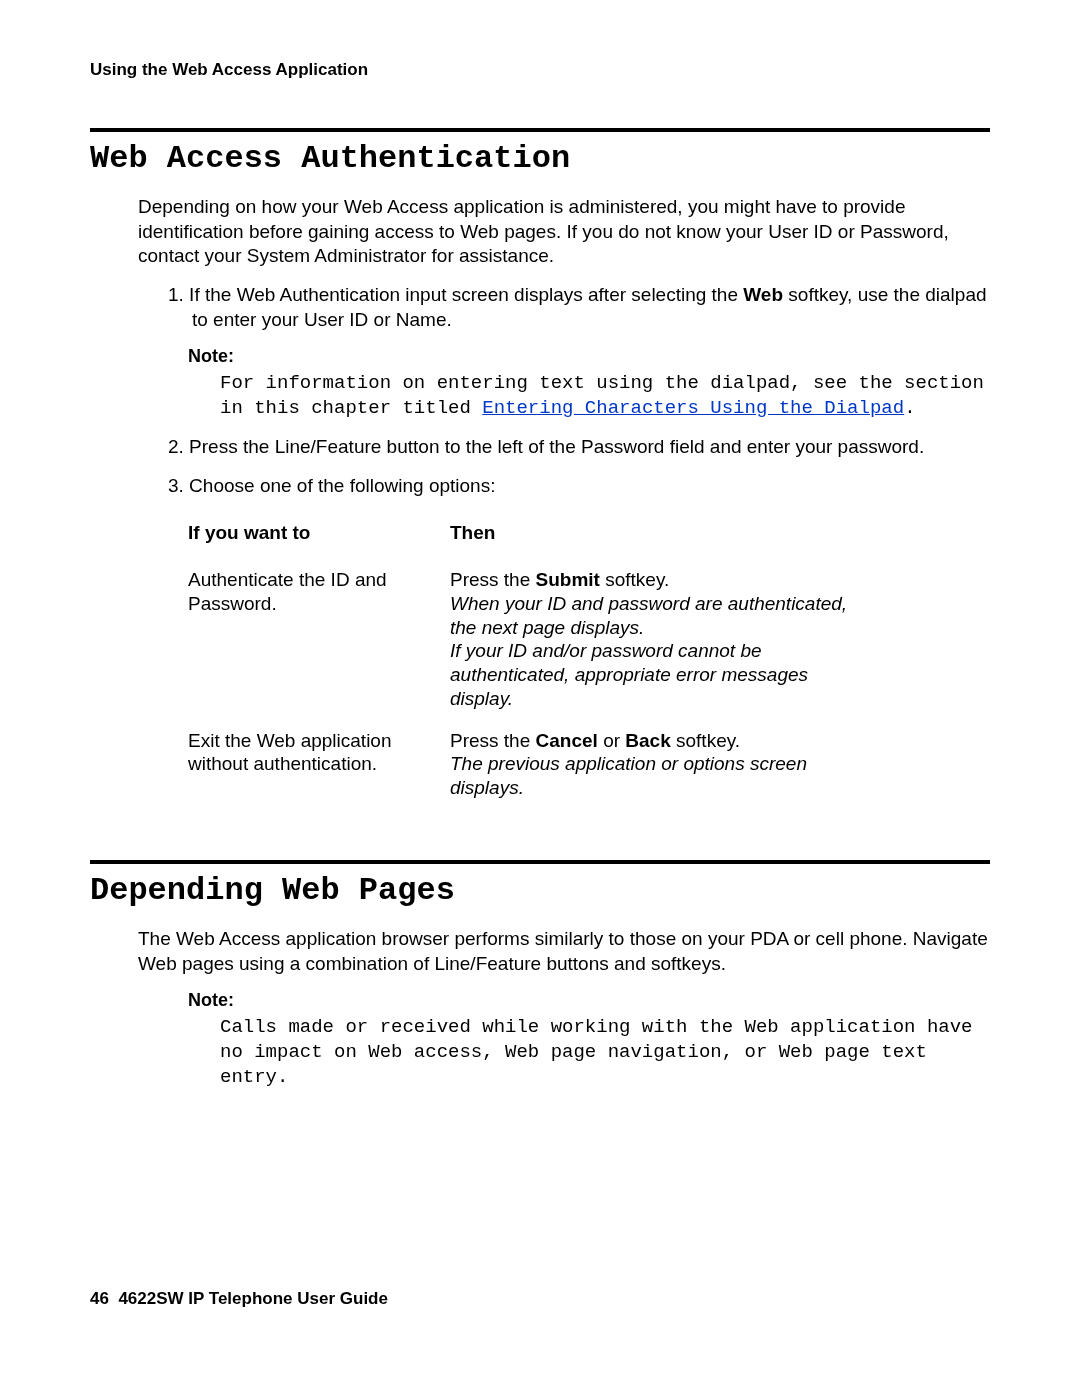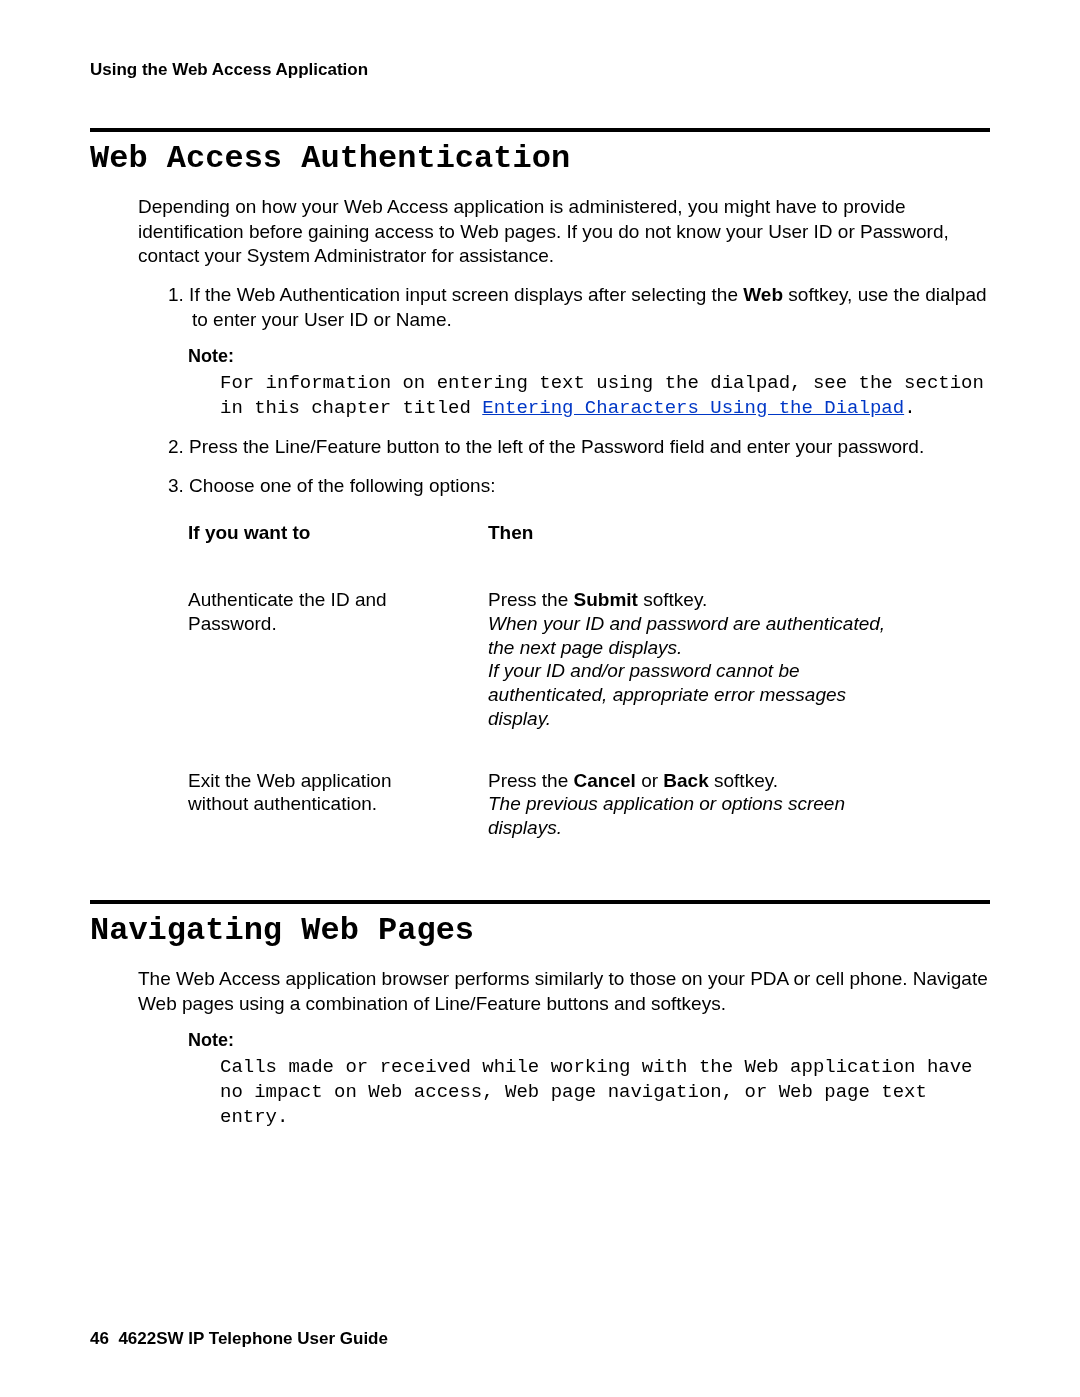--- a/index.html
+++ b/index.html
@@ -65,21 +65,20 @@
     text-decoration: underline;
   }
   .options-table {
     margin-left: 98px;
     margin-top: 24px;
     font-size: 19px;
     display: grid;
     grid-template-columns: 262px 426px;
     row-gap: 18px;
     column-gap: 0;
-    gap: 38px;
   }
   .th {
     font-weight: bold;
     padding-bottom: 6px;
   }
   .td {
     line-height: 1.25;
     padding-right: 10px;
   }
   .italic {
@@ -138,21 +137,21 @@
 
     <div class="td">Exit the Web application without authentication.</div>
     <div class="td">
       <span>Press the </span><span class="bold">Cancel</span><span> or </span><span class="bold">Back</span><span> softkey.</span><br>
       <span class="italic">The previous application or options screen displays.</span>
     </div>
   </div>
 
   <div style="height:60px;"></div>
   <div class="h-rule-top"></div>
-  <h1 class="section-title">Navigating Web Pages</h1>
+  <h1 class="section-title">Depending Web Pages</h1>
 
   <div class="body-text">The Web Access application browser performs similarly to those on your PDA or cell phone. Navigate Web pages using a combination of Line/Feature buttons and softkeys.</div>
 
   <div class="note-label">Note:</div>
   <div class="note-body">Calls made or received while working with the Web application have no impact on Web access, Web page navigation, or Web page text entry.</div>
 
   <div class="footer-fixed">
     <span class="page-num">46</span>&nbsp;&nbsp;<span>4622SW IP Telephone User Guide</span>
   </div>
 

